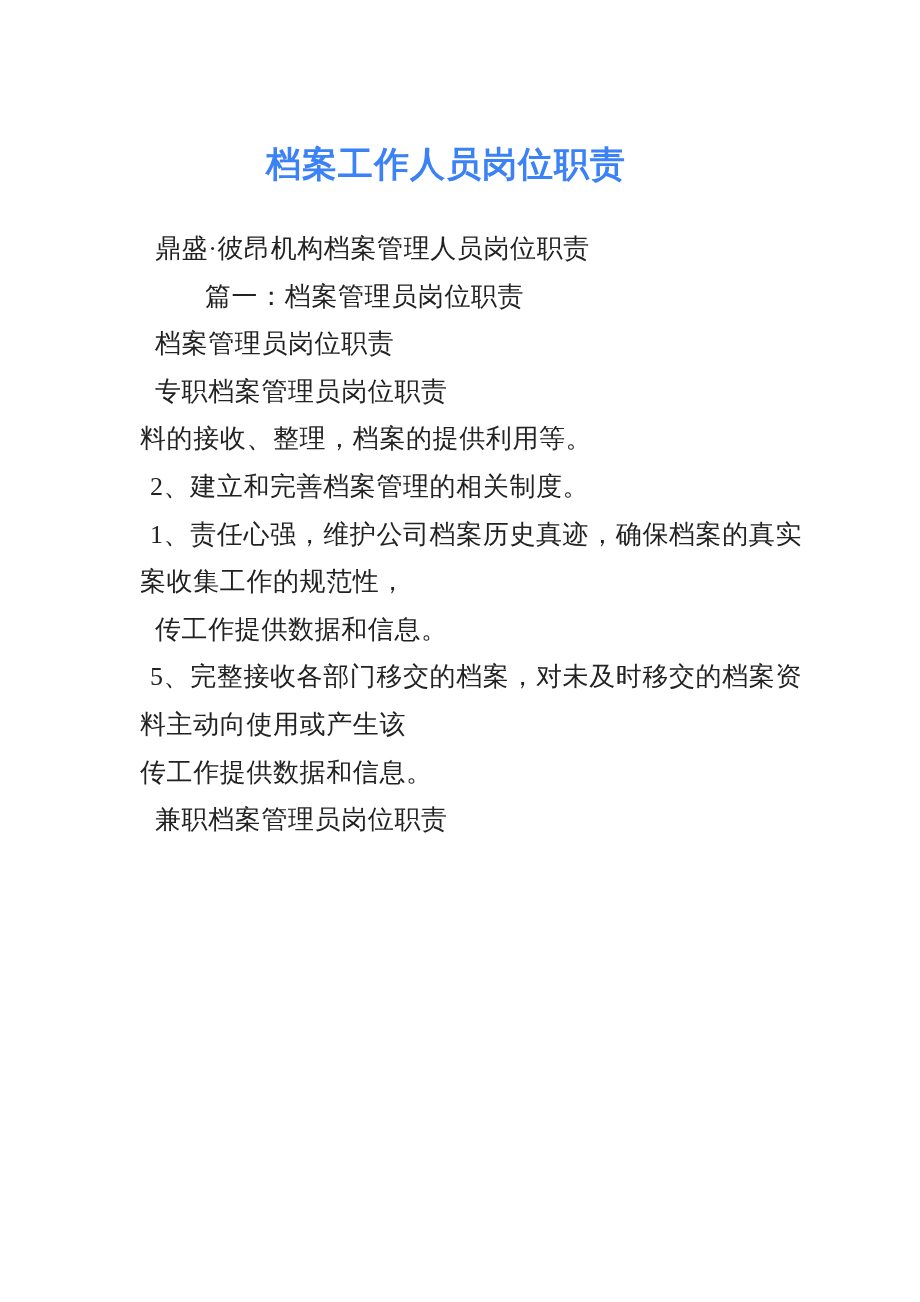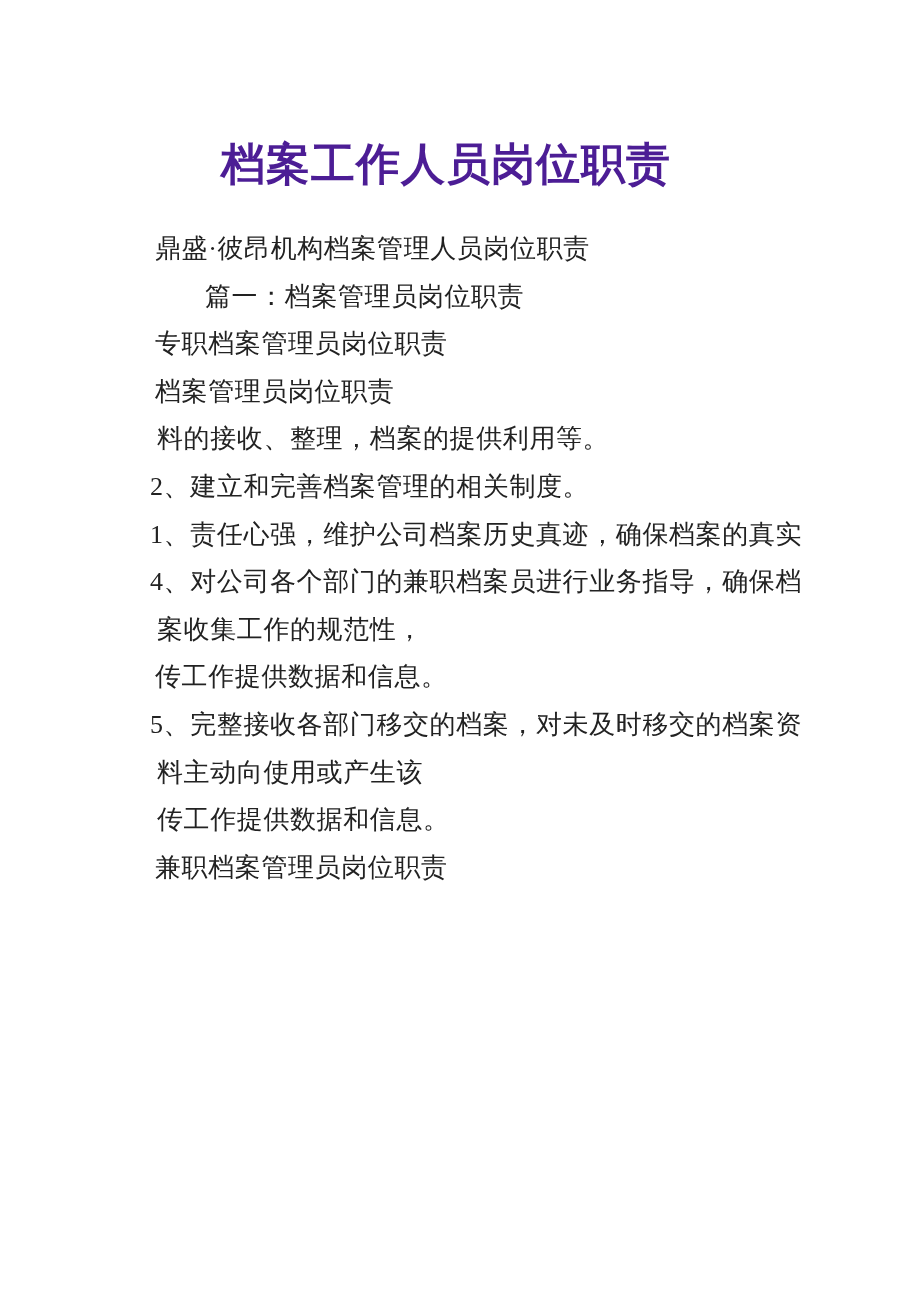--- a/index.html
+++ b/index.html
@@ -17,61 +17,60 @@
   }
   .doc-title {
     position: absolute;
     top: 142px;
     left: 0;
     width: 892px;
     margin: 0;
     text-align: center;
     font-family: "Liberation Sans", sans-serif;
     font-weight: bold;
-    font-size: 44px;
+    font-size: 35px;
     line-height: 44px;
     letter-spacing: 1px;
-    color: #4c1d95;
+    color: #3b82f6;
     white-space: nowrap;
   }
   .doc-body {
     position: absolute;
     top: 225px;
     left: 140px;
     width: 660px;
   }
   .text-line {
     height: 47.6px;
     line-height: 47.6px;
     font-size: 26px;
     letter-spacing: 0.6px;
     color: #222222;
     white-space: nowrap;
     font-family: "Liberation Serif", serif;
   }
   
-  .indent-wrap    { padding-left: 0px; margin-left: 17px;  }  
+  .indent-wrap    { padding-left: 0px;  }  
   .indent-item    { padding-left: 10px; }  
   .indent-header  { padding-left: 15px; }  
   .indent-section { padding-left: 65px; }  
 </style>
 </head>
 <body>
 
 <div class="page">
   <h1 class="doc-title">档案工作人员岗位职责</h1>
   <div class="doc-body" id="doc-body">
       <div class="text-line indent-header">鼎盛·彼昂机构档案管理人员岗位职责</div>
       <div class="text-line indent-section">篇一：档案管理员岗位职责</div>
+      <div class="text-line indent-header">档案管理员岗位职责</div>
       <div class="text-line indent-header">专职档案管理员岗位职责</div>
-      <div class="text-line indent-header">档案管理员岗位职责</div>
       <div class="text-line indent-wrap">料的接收、整理，档案的提供利用等。</div>
       <div class="text-line indent-item">2、建立和完善档案管理的相关制度。</div>
       <div class="text-line indent-item">1、责任心强，维护公司档案历史真迹，确保档案的真实</div>
-      <div class="text-line indent-item">4、对公司各个部门的兼职档案员进行业务指导，确保档</div>
       <div class="text-line indent-wrap">案收集工作的规范性，</div>
       <div class="text-line indent-header">传工作提供数据和信息。</div>
       <div class="text-line indent-item">5、完整接收各部门移交的档案，对未及时移交的档案资</div>
       <div class="text-line indent-wrap">料主动向使用或产生该</div>
       <div class="text-line indent-wrap">传工作提供数据和信息。</div>
       <div class="text-line indent-header">兼职档案管理员岗位职责</div>
     </div>
 </div>
 
 </body></html>

